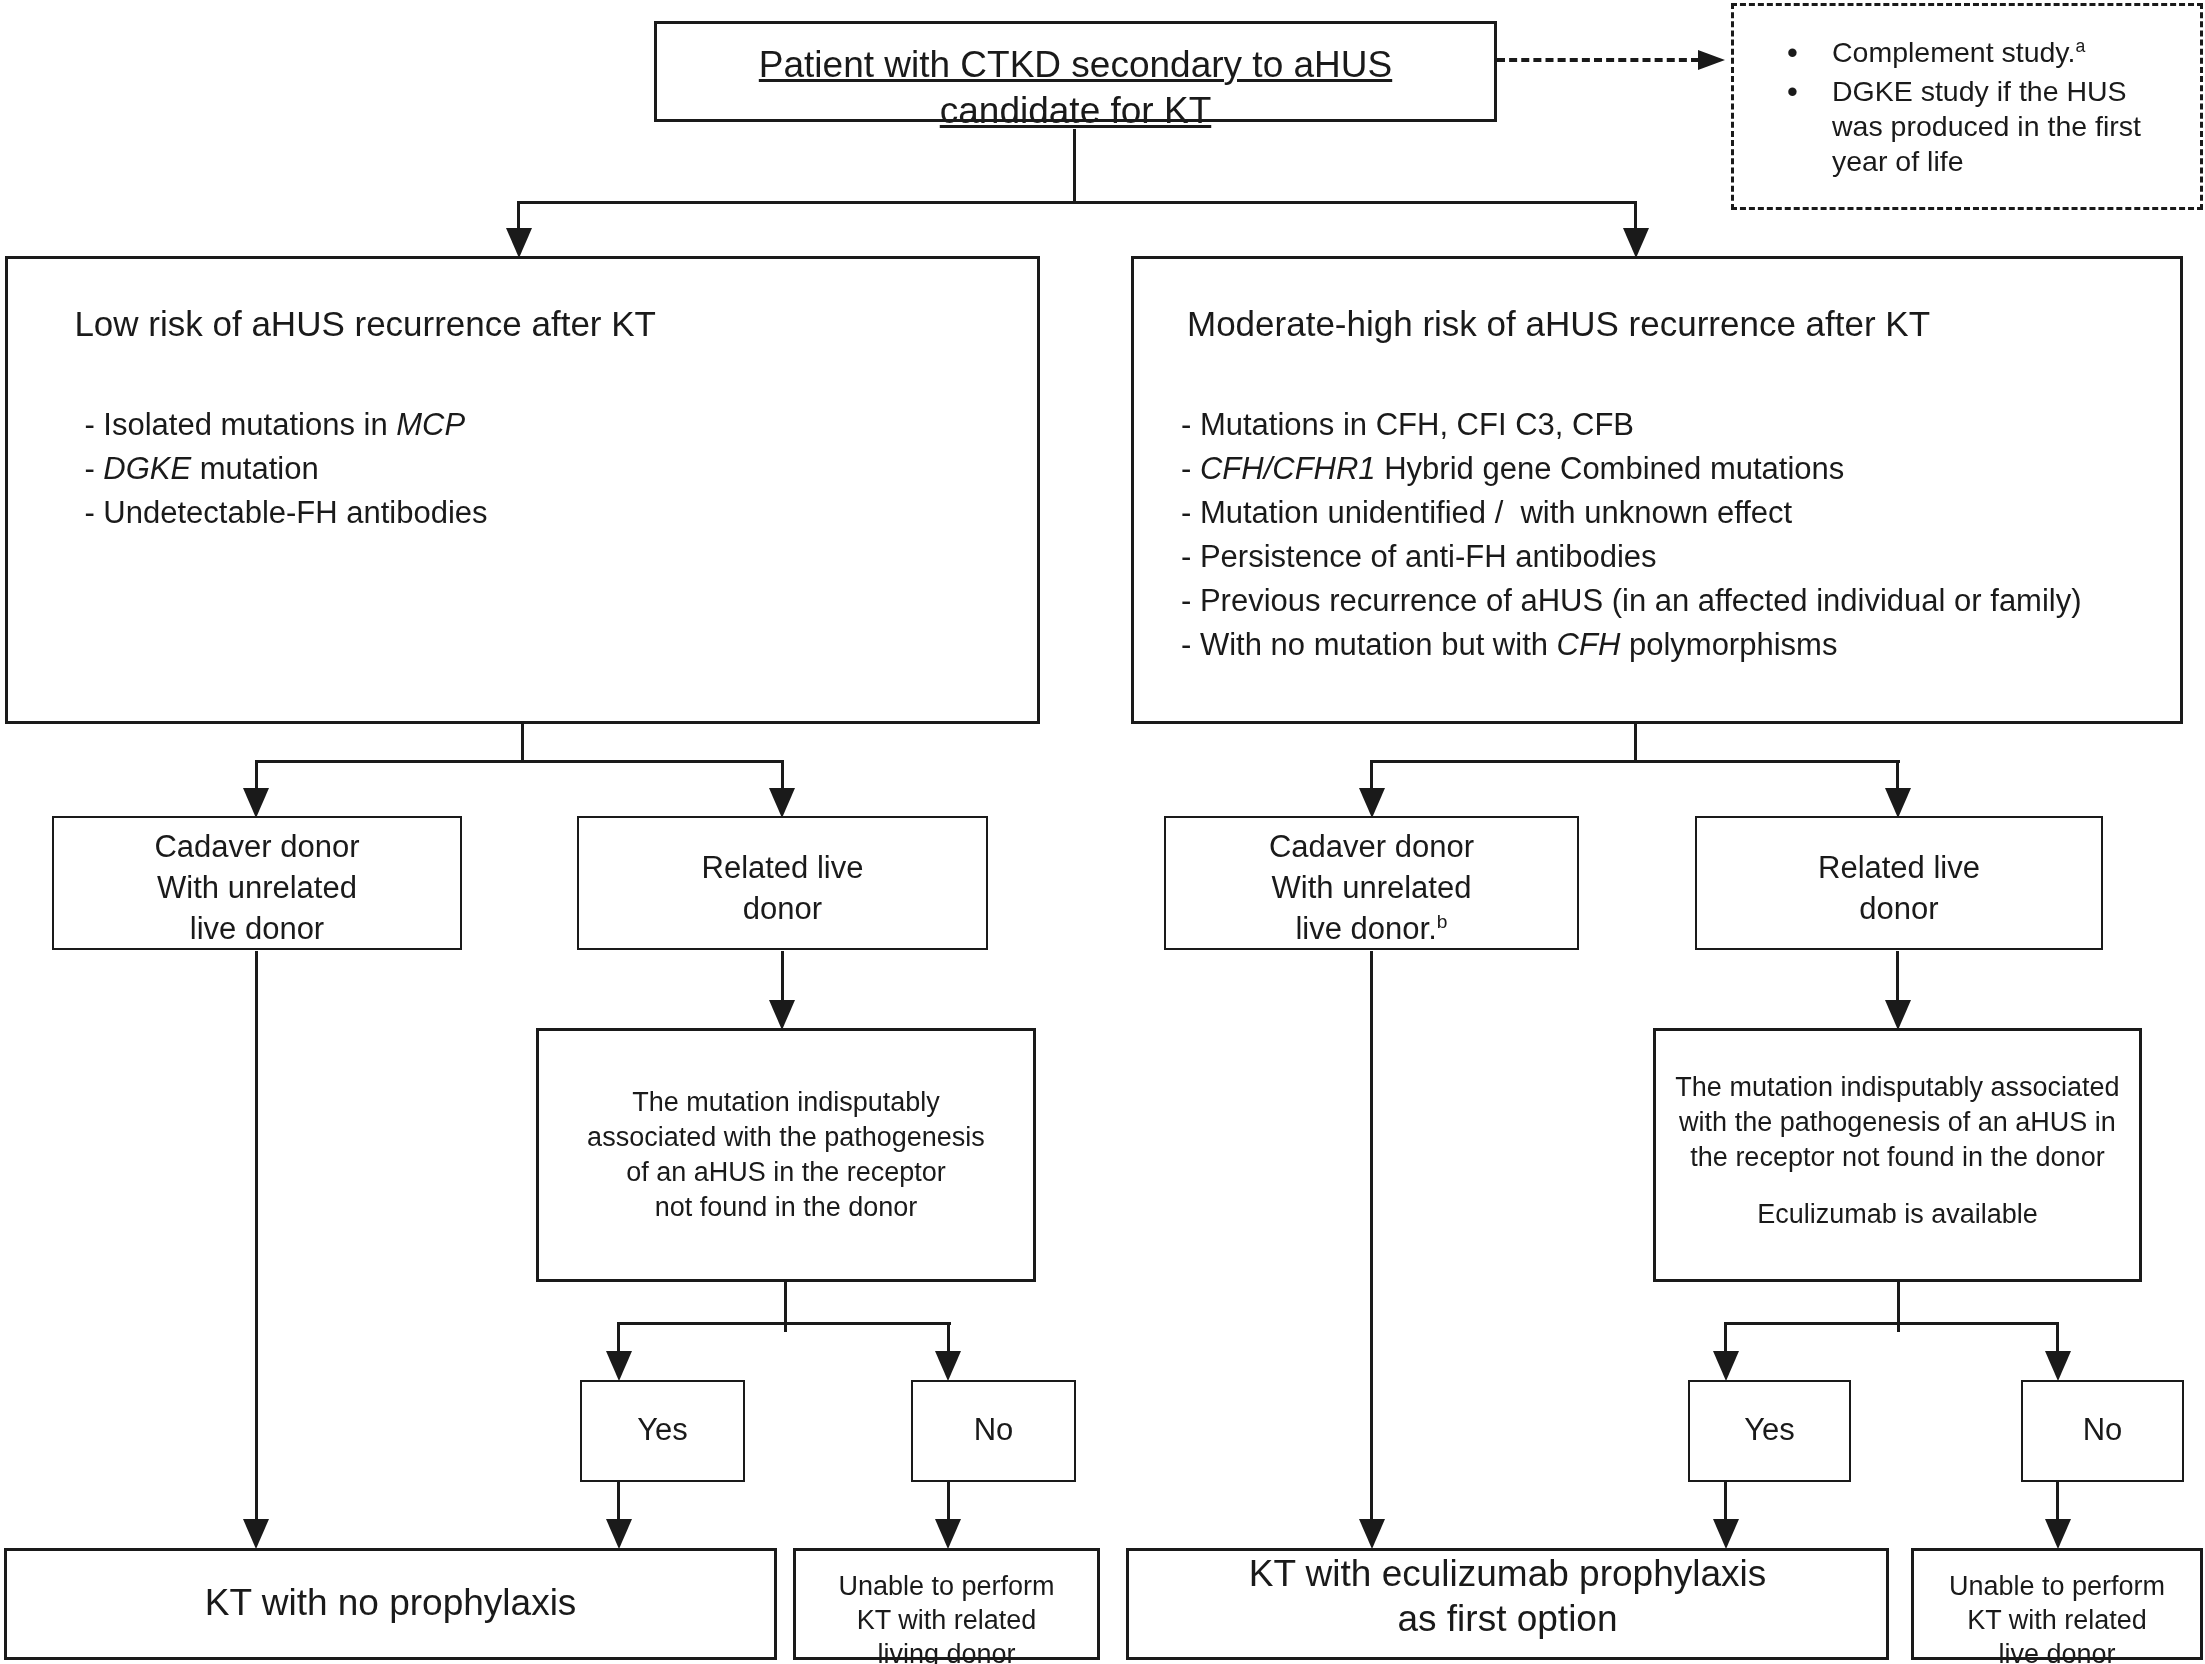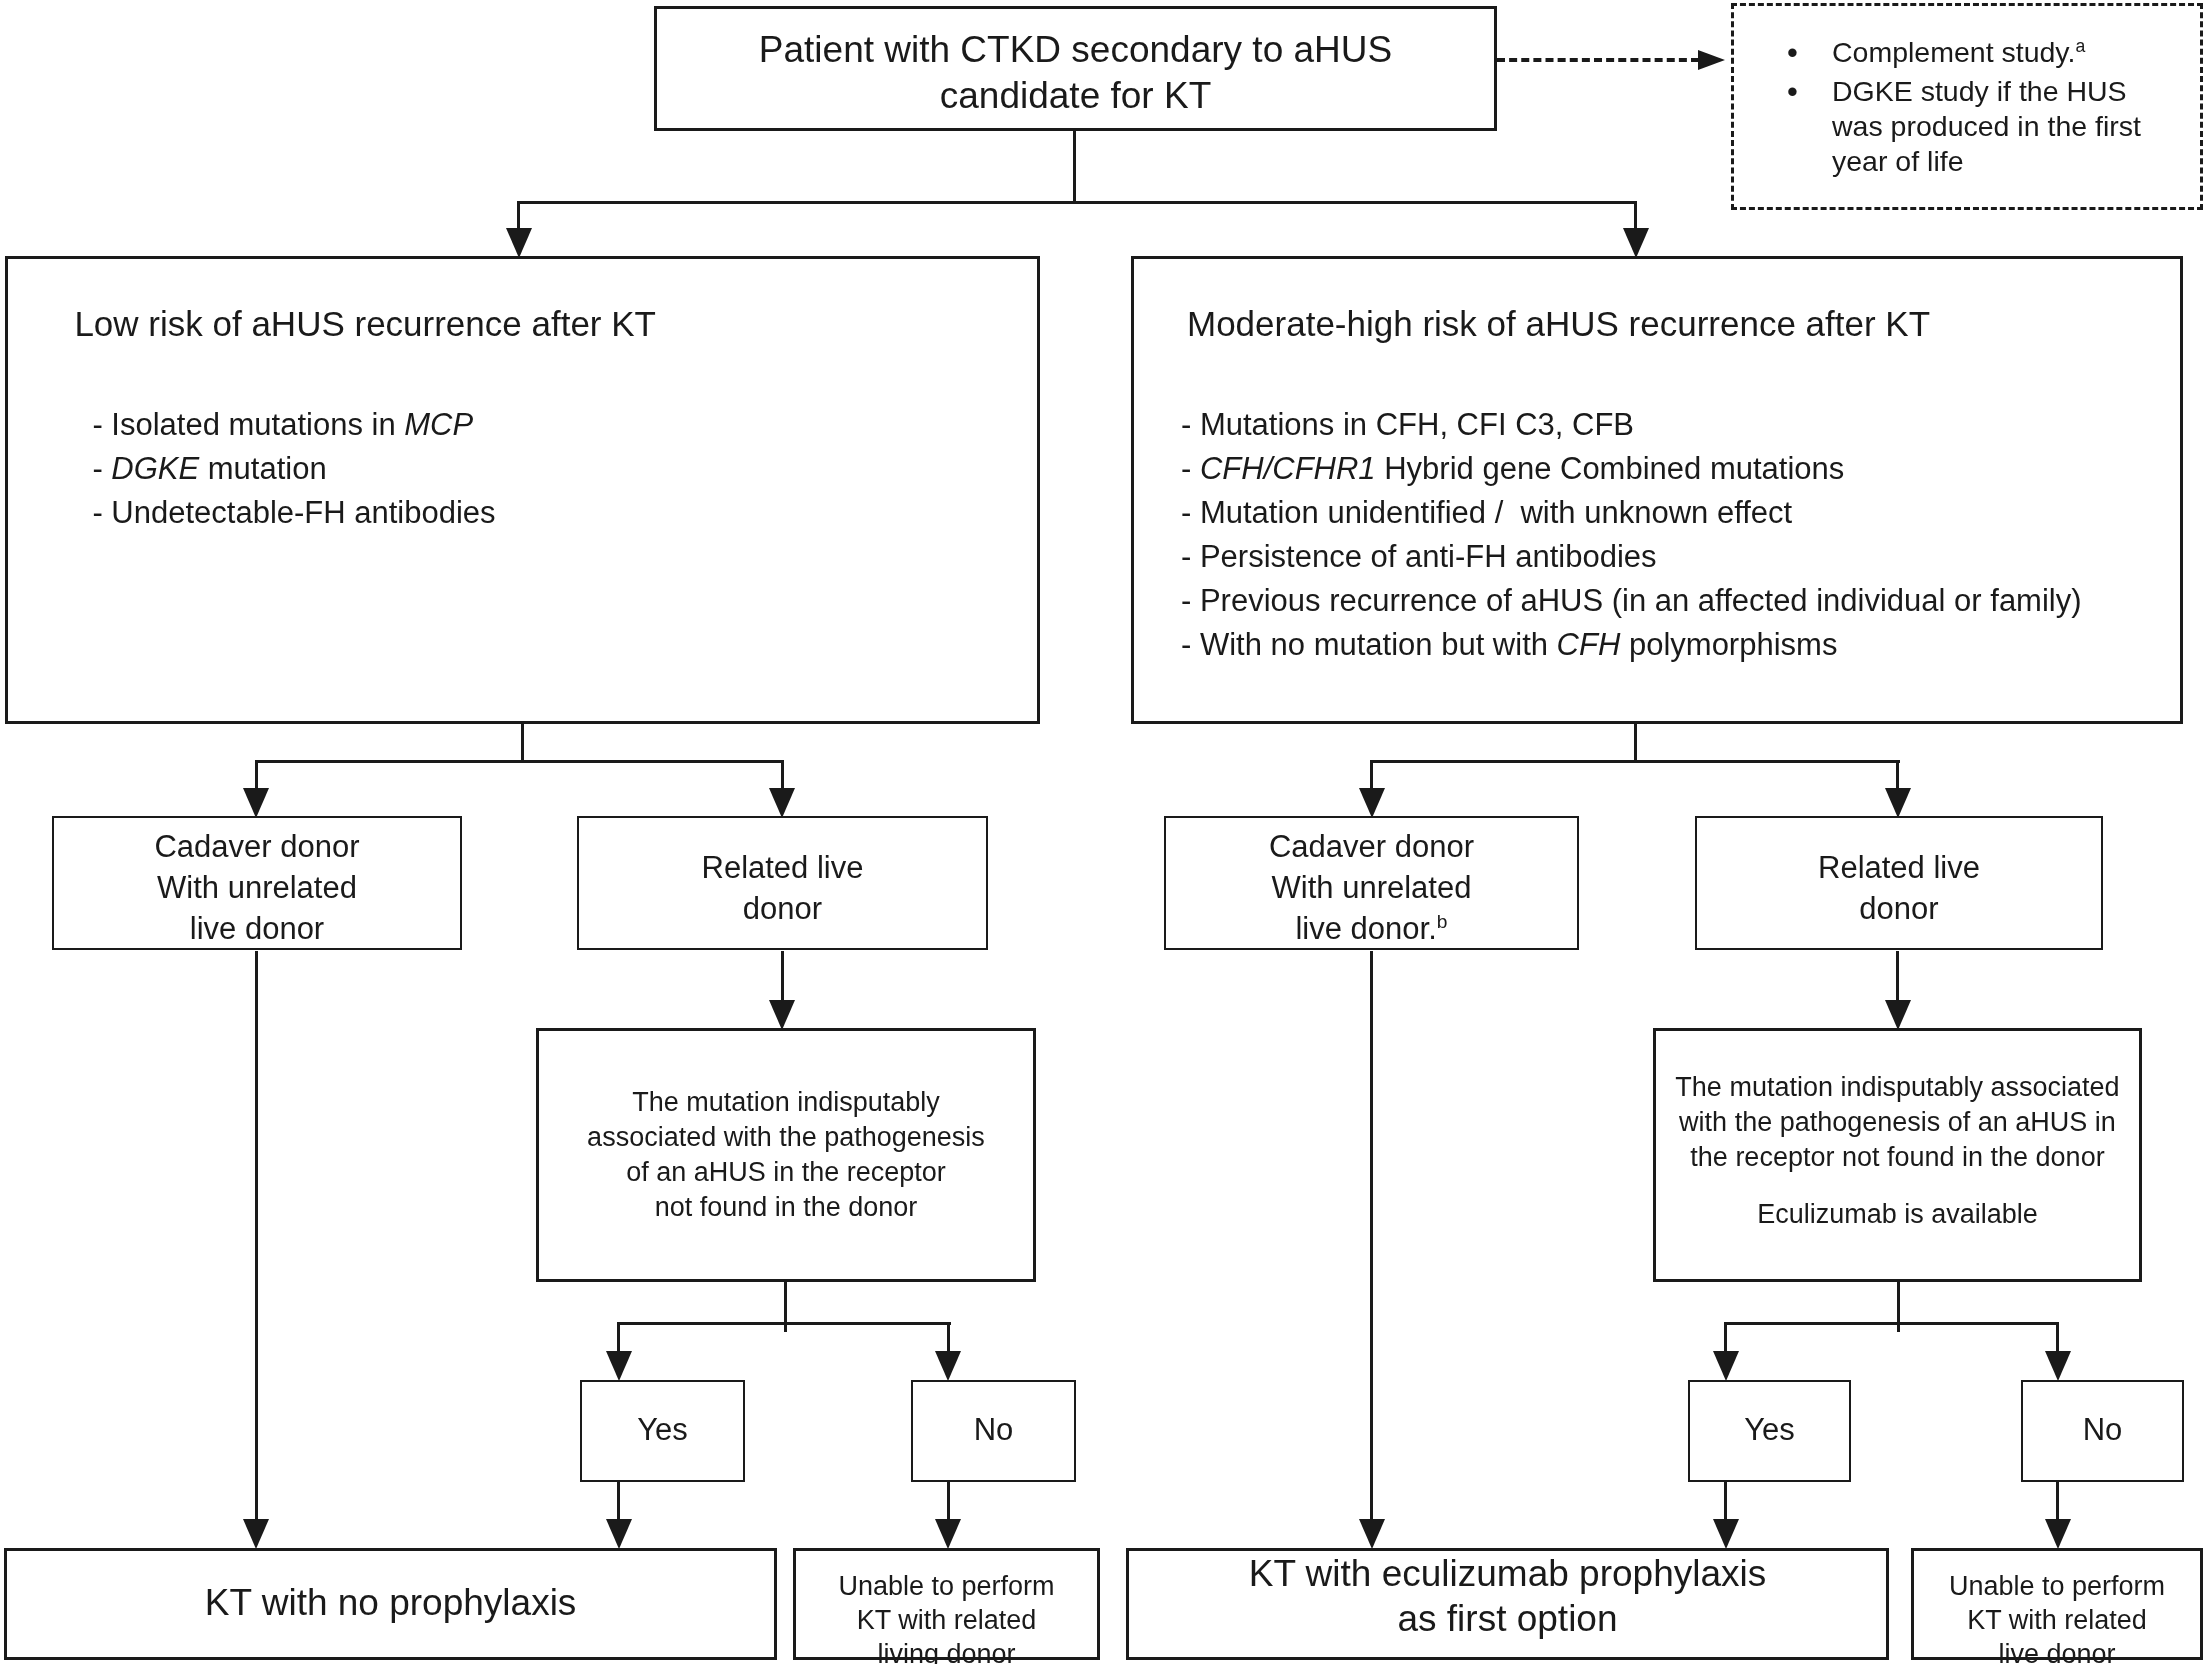--- a/index.html
+++ b/index.html
@@ -113,39 +113,39 @@
 
   <div class="ln-v" style="left:617px;top:1482px;height:39px;"></div>
   <div class="ah-down" style="left:606px;top:1519px;"></div>
   <div class="ln-v" style="left:947px;top:1482px;height:39px;"></div>
   <div class="ah-down" style="left:935px;top:1519px;"></div>
   <div class="ln-v" style="left:1724px;top:1482px;height:39px;"></div>
   <div class="ah-down" style="left:1713px;top:1519px;"></div>
   <div class="ln-v" style="left:2056px;top:1482px;height:39px;"></div>
   <div class="ah-down" style="left:2045px;top:1519px;"></div>
 
-  <div class="box root-box" style="left:654px;top:6px;width:843px;height:125px;">
+  <div class="box root-box" style="left:654px;top:21px;width:843px;height:101px;text-decoration:underline;">
     <div>Patient with CTKD secondary to aHUS</div>
     <div>candidate for KT</div>
   </div>
 
   <div class="box dashedbox note-box" style="left:1731px;top:3.4px;width:472px;height:207px;">
     <div class="note-row">
       <span class="note-bullet">•</span>
       <span class="note-text"><span>Complement study.</span><sup>a</sup></span>
     </div>
     <div class="note-row">
       <span class="note-bullet">•</span>
       <span class="note-text"><span>DGKE study if the HUS was produced in the first year of life</span><sup></sup></span>
     </div>
   </div>
 
   <div class="box" style="left:5.4px;top:256px;width:1035px;height:468px;">
     <div class="risk-title" style="left:66px;top:45px;">Low risk of aHUS recurrence after KT</div>
-    <div class="risk-list" style="left:76px;top:144px;margin-left:8px;">
+    <div class="risk-list" style="left:76px;top:144px;">
       <div class="li"><span>- Isolated mutations in </span><span class="it">MCP</span><span></span></div>
       <div class="li"><span>- </span><span class="it">DGKE</span><span> mutation</span></div>
       <div class="li"><span>- Undetectable-FH antibodies</span><span class="it"></span><span></span></div>
     </div>
   </div>
 
   <div class="box" style="left:1131px;top:256px;width:1052px;height:468px;">
     <div class="risk-title" style="left:53px;top:45px;">Moderate-high risk of aHUS recurrence after KT</div>
     <div class="risk-list" style="left:47px;top:144px;">
       <div class="li"><span>- Mutations in CFH, CFI C3, CFB</span><span class="it"></span><span></span></div>

